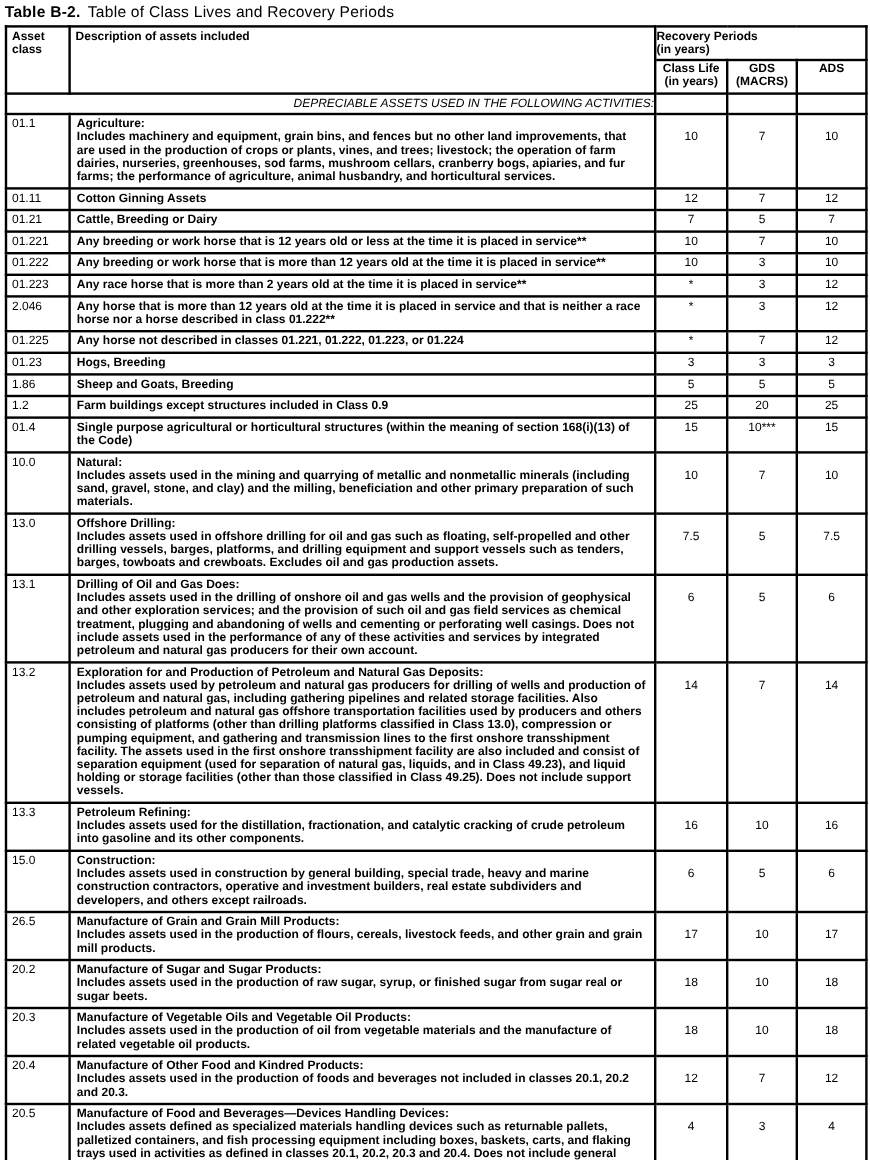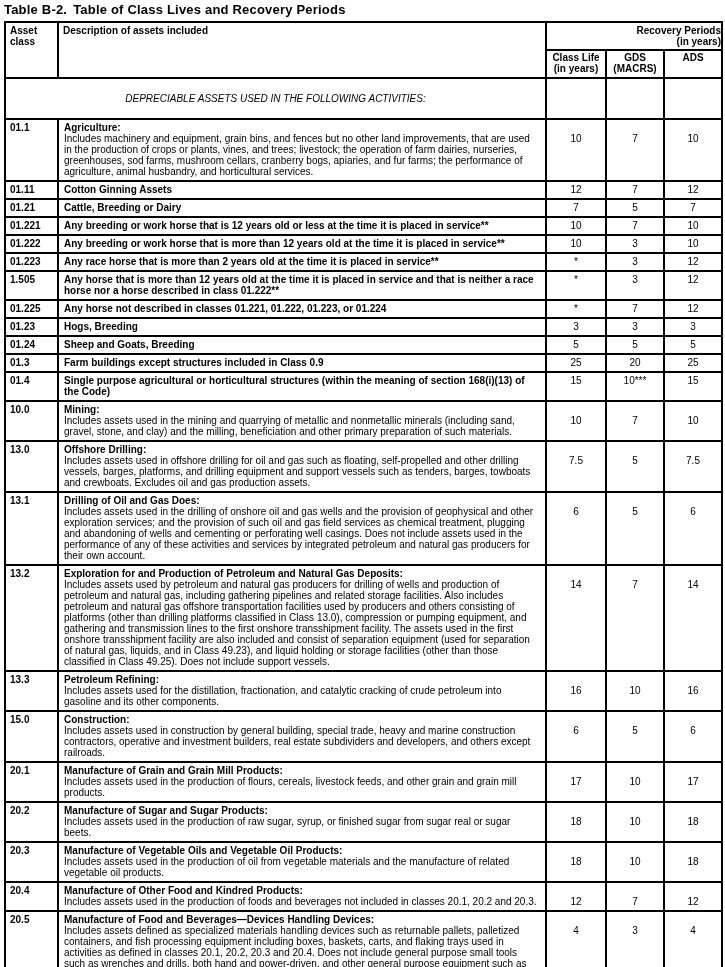--- a/index.html
+++ b/index.html
@@ -12,21 +12,21 @@
     padding: 2px 3px 0 4px;
     overflow: hidden;
   }
   .doc-title {
     font-size: 13px;
     line-height: 16px;
     margin-bottom: 3px;
     letter-spacing: 0.2px;
   }
   .doc-title .title-prefix { font-weight: bold; }
-  .doc-title .title-main { font-weight: bold; margin-left: 6px; }
+  .doc-title .title-main { font-weight: normal; margin-left: 6px; }
 
   table.classlife {
     border-collapse: collapse;
     table-layout: fixed;
     width: 717px;
   }
   table.classlife th, table.classlife td {
     border: 2px solid #000;
     font-size: 10px;
     line-height: 11px;
@@ -40,48 +40,48 @@
 
   th { font-weight: bold; }
   th.h-asset, th.h-desc {
     vertical-align: bottom;
     text-align: left;
     padding: 2px 3px 3px 4px;
     white-space: pre-line;
     font-size: 10px;
   }
   th.h-recovery {
-    text-align: right;
+    text-align: left;
     vertical-align: middle;
     padding: 2px 0;
     white-space: pre-line;
     height: 27px;
   }
   th.h-sub {
     text-align: center;
     vertical-align: bottom;
     padding: 1px 0 3px 0;
     white-space: pre-line;
     height: 20px;
   }
 
   tr.section-row td {
     font-style: italic;
-    text-align: center;
-    padding: 14px 0;
+    text-align: right;
+    padding: 2px 0;
     font-size: 10px;
   }
 
   td.c-class {
-    font-weight: bold;
+    font-weight: normal;
     padding: 2px 18px 2px 4px;
   }
   td.c-desc { padding: 2px 6px 3px 5px; margin-left: 17px; }
   .desc-heading { font-weight: bold; }
-  .desc-body { font-weight: normal; }
+  .desc-body { font-weight: bold; }
 
   td.c-val {
     text-align: center;
     padding-top: 13px;
     font-size: 10px;
   }
   tr.no-body td.c-val { padding-top: 2px; }
 
   .footnotes {
     margin-top: 4px;
@@ -198,21 +198,21 @@
     <td class="c-desc">
       <div class="desc-heading">Any race horse that is more than 2 years old at the time it is placed in service**</div>
       <div class="desc-body"></div>
     </td>
     <td class="c-val">*</td>
     <td class="c-val">3</td>
     <td class="c-val">12</td>
   </tr>
 
   <tr class="data-row no-body">
-    <td class="c-class">1.505</td>
+    <td class="c-class">2.046</td>
     <td class="c-desc">
       <div class="desc-heading">Any horse that is more than 12 years old at the time it is placed in service and that is neither a race horse nor a horse described in class 01.222**</div>
       <div class="desc-body"></div>
     </td>
     <td class="c-val">*</td>
     <td class="c-val">3</td>
     <td class="c-val">12</td>
   </tr>
 
   <tr class="data-row no-body">
@@ -231,32 +231,32 @@
     <td class="c-desc">
       <div class="desc-heading">Hogs, Breeding</div>
       <div class="desc-body"></div>
     </td>
     <td class="c-val">3</td>
     <td class="c-val">3</td>
     <td class="c-val">3</td>
   </tr>
 
   <tr class="data-row no-body">
-    <td class="c-class">01.24</td>
+    <td class="c-class">1.86</td>
     <td class="c-desc">
       <div class="desc-heading">Sheep and Goats, Breeding</div>
       <div class="desc-body"></div>
     </td>
     <td class="c-val">5</td>
     <td class="c-val">5</td>
     <td class="c-val">5</td>
   </tr>
 
   <tr class="data-row no-body">
-    <td class="c-class">01.3</td>
+    <td class="c-class">1.2</td>
     <td class="c-desc">
       <div class="desc-heading">Farm buildings except structures included in Class 0.9</div>
       <div class="desc-body"></div>
     </td>
     <td class="c-val">25</td>
     <td class="c-val">20</td>
     <td class="c-val">25</td>
   </tr>
 
   <tr class="data-row no-body">
@@ -266,21 +266,21 @@
       <div class="desc-body"></div>
     </td>
     <td class="c-val">15</td>
     <td class="c-val">10***</td>
     <td class="c-val">15</td>
   </tr>
 
   <tr class="data-row">
     <td class="c-class">10.0</td>
     <td class="c-desc">
-      <div class="desc-heading">Mining:</div>
+      <div class="desc-heading">Natural:</div>
       <div class="desc-body">Includes assets used in the mining and quarrying of metallic and nonmetallic minerals (including sand, gravel, stone, and clay) and the milling, beneficiation and other primary preparation of such materials.</div>
     </td>
     <td class="c-val">10</td>
     <td class="c-val">7</td>
     <td class="c-val">10</td>
   </tr>
 
   <tr class="data-row">
     <td class="c-class">13.0</td>
     <td class="c-desc">
@@ -330,21 +330,21 @@
     <td class="c-desc">
       <div class="desc-heading">Construction:</div>
       <div class="desc-body">Includes assets used in construction by general building, special trade, heavy and marine construction contractors, operative and investment builders, real estate subdividers and developers, and others except railroads.</div>
     </td>
     <td class="c-val">6</td>
     <td class="c-val">5</td>
     <td class="c-val">6</td>
   </tr>
 
   <tr class="data-row">
-    <td class="c-class">20.1</td>
+    <td class="c-class">26.5</td>
     <td class="c-desc">
       <div class="desc-heading">Manufacture of Grain and Grain Mill Products:</div>
       <div class="desc-body">Includes assets used in the production of flours, cereals, livestock feeds, and other grain and grain mill products.</div>
     </td>
     <td class="c-val">17</td>
     <td class="c-val">10</td>
     <td class="c-val">17</td>
   </tr>
 
   <tr class="data-row">

